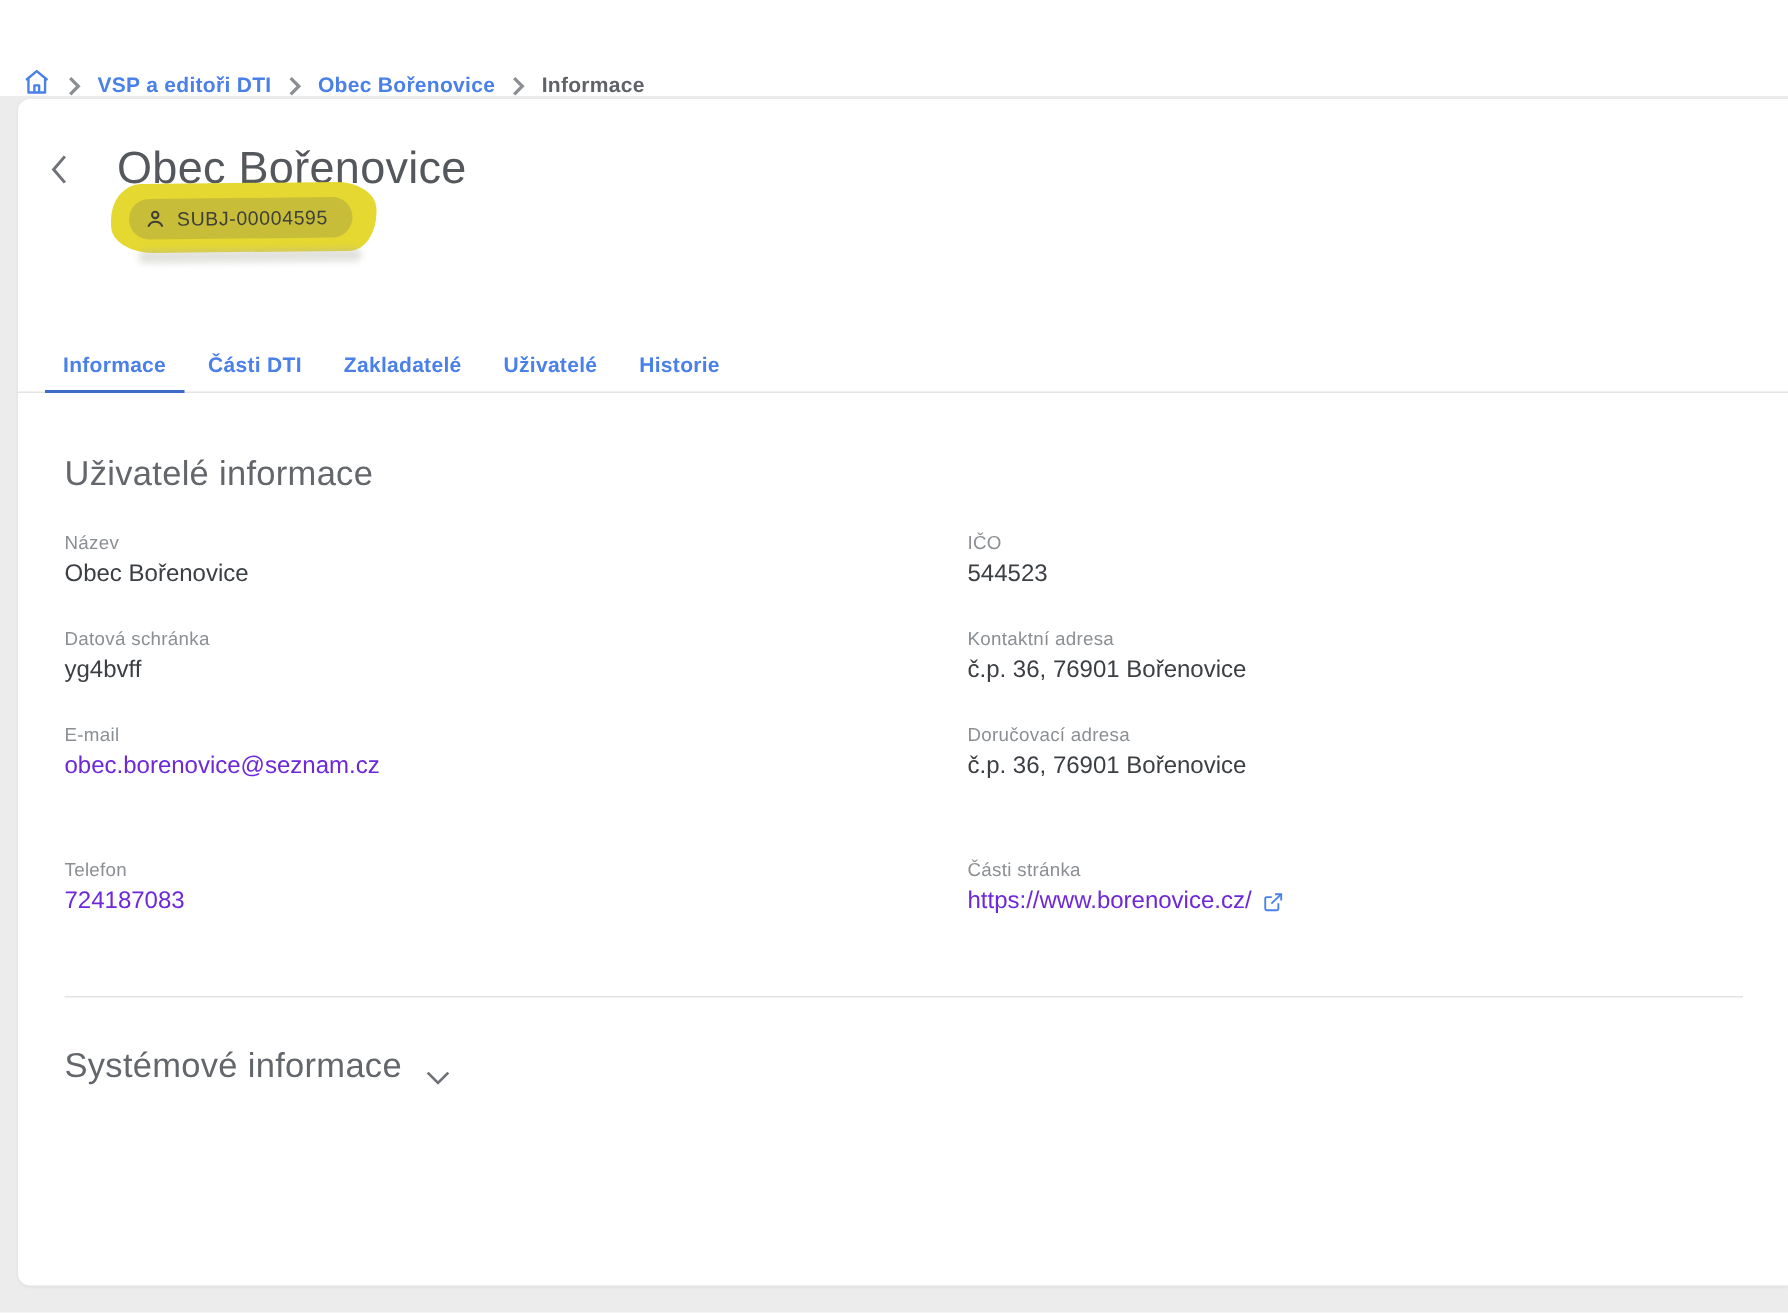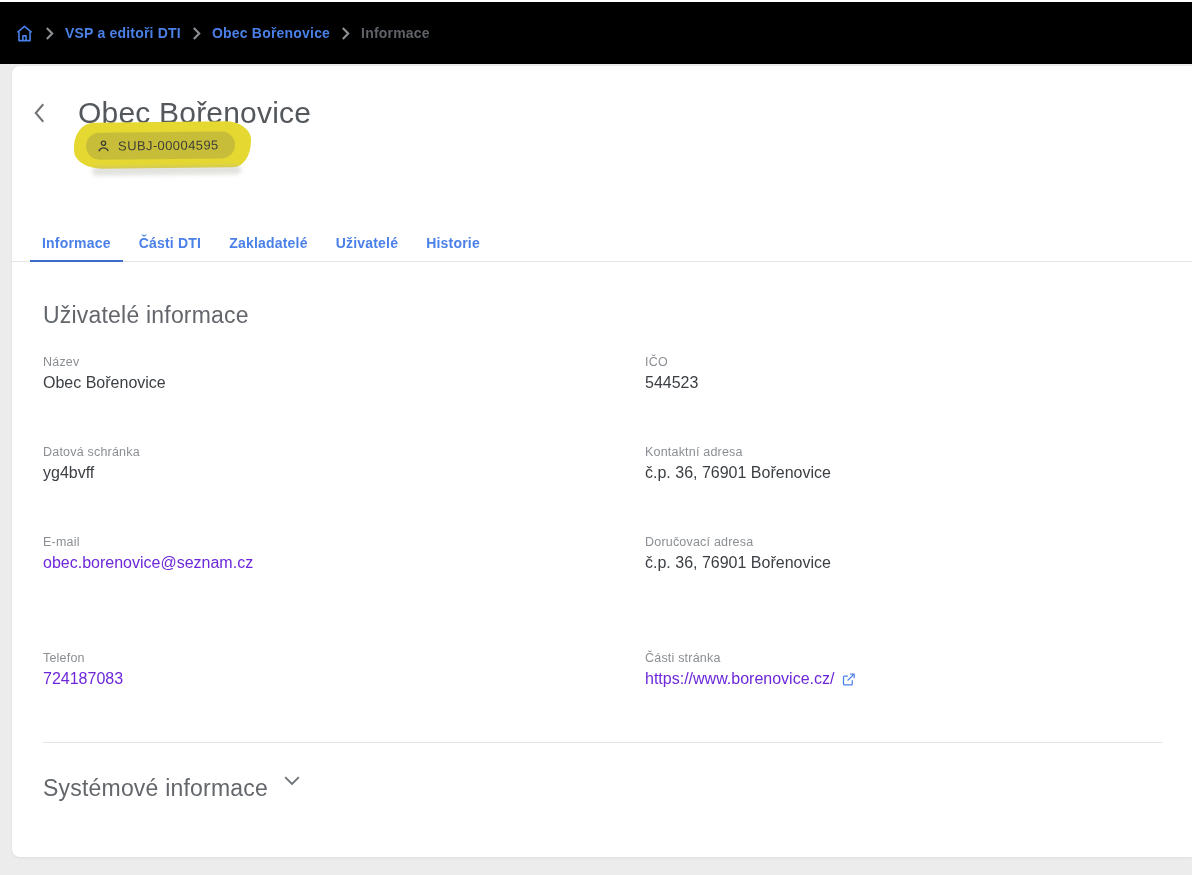--- a/index.html
+++ b/index.html
@@ -6,23 +6,23 @@
   html,body { width:1192px; height:875px; overflow:hidden; }
   body {
     font-family:"Liberation Sans", sans-serif;
     background:#ececec;
     color:#3c4043;
   }
 
   
   .topbar {
     height:64px; width:100%;
-    background:#000000;
+    background:#ffffff;
     border-top:2px solid #ffffff;
-    display:flex; align-items:center;
+    display:flex; align-items:flex-end;
     padding-left:15px;
   }
   .crumb-home { display:flex; align-items:center; cursor:pointer; }
   .crumb-sep { margin:0 11px; display:flex; align-items:center; }
   .crumb-link {
     font-size:14px; font-weight:700; letter-spacing:.2px;
     color:#4a80e8; text-decoration:none; cursor:pointer;
   }
   .crumb-current { font-size:14px; font-weight:700; letter-spacing:.2px; color:#5f6368; }
 
@@ -91,33 +91,33 @@
 
   
   .content { padding:40px 30px 0 31px; }
   .section-title {
     font-size:23px; font-weight:400; color:#63676b; letter-spacing:.2px;
   }
   .fields {
     margin-top:26px;
     display:grid;
     grid-template-columns:602px 1fr;
-    row-gap:53px;
+    row-gap:27px;
   }
   .field { }
   .field.gap-top { margin-top:26px; }
   .field .label { font-size:12.5px; color:#8b8f93; letter-spacing:.2px; }
   .field .value { margin-top:5px; font-size:16px; color:#3b3f43; }
   .field .value.link { color:#6d28d9; cursor:pointer; display:inline-flex; align-items:center; gap:7px; }
 
   hr.divider { border:none; border-top:1px solid #e3e3e3; margin-top:54px; }
 
   .system-row {
     margin-top:32px;
-    display:flex; align-items:flex-start; gap:16px;
+    display:flex; align-items:flex-end; gap:16px;
     cursor:pointer; width:max-content;
   }
 
   svg { display:block; }
 </style>
 </head>
 <body>
 
 <div class="topbar">
   <span class="crumb-home">

